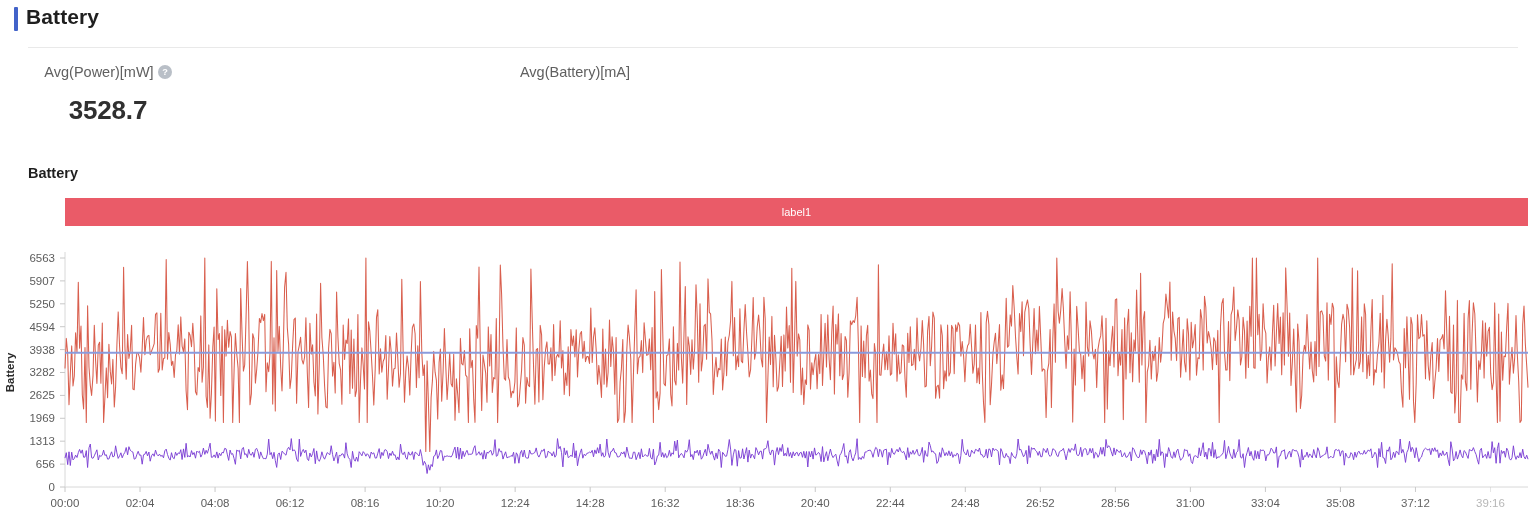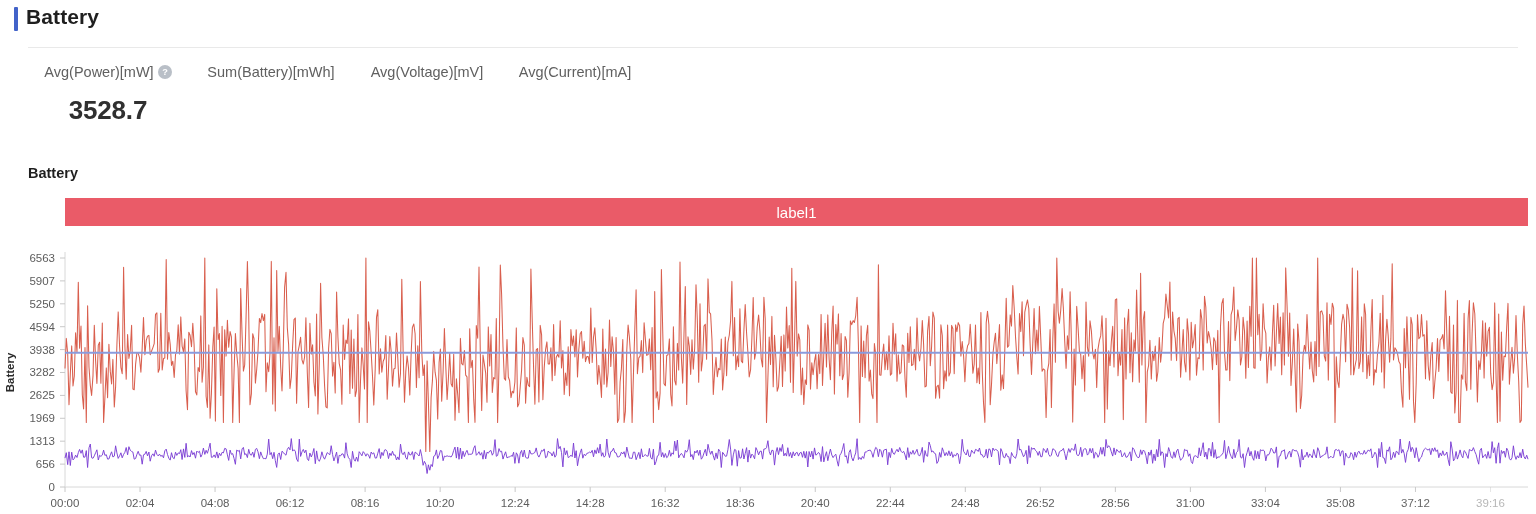--- a/index.html
+++ b/index.html
@@ -86,21 +86,21 @@
     font-size: 14.5px;
     font-weight: bold;
     color: #1f1f1f;
   }
   #label-banner {
     position: absolute;
     left: 65px; top: 198px;
     width: 1463px; height: 28px;
     background: #ea5b68;
     color: #ffffff;
-    font-size: 15px;
+    font-size: 11px;
     display: flex;
     align-items: center;
     justify-content: center;
     box-sizing: border-box;
     text-align: center;
   }
   #chart-area {
     position: absolute;
     left: 0; top: 240px;
     width: 1536px;
@@ -137,27 +137,25 @@
 
 <div id="stats-row">
     <div class="stat-cell" style="left: -30px; width: 220px;">
       <div class="stat-label">Avg(Power)[mW]<svg class="help-icon" width="14" height="14" viewBox="0 0 16 16">
           <circle cx="8" cy="8" r="8" fill="#b9bfc7"></circle>
           <text x="8" y="11.7" text-anchor="middle" font-family="Liberation Sans, sans-serif" font-size="10.5" font-weight="bold" fill="#ffffff">?</text>
         </svg></div>
       <div class="stat-value">3528.7</div>
     </div>
     <div class="stat-cell" style="left: 133px; width: 220px;">
-      <div class="stat-label">Sum(Battery)[mWh]</div>
     </div>
     <div class="stat-cell" style="left: 289px; width: 220px;">
-      <div class="stat-label">Avg(Voltage)[mV]</div>
     </div>
     <div class="stat-cell" style="left: 437px; width: 220px;">
-      <div class="stat-label">Avg(Current)[mA]</div>
+      <div class="stat-label">Avg(Battery)[mA]</div>
     </div>
   </div>
 
 <div id="chart-title">Battery</div>
 
 <div id="label-banner" style="background: rgb(234, 91, 104);">
   <span>label1</span>
 </div>
 
 <div id="chart-area">

